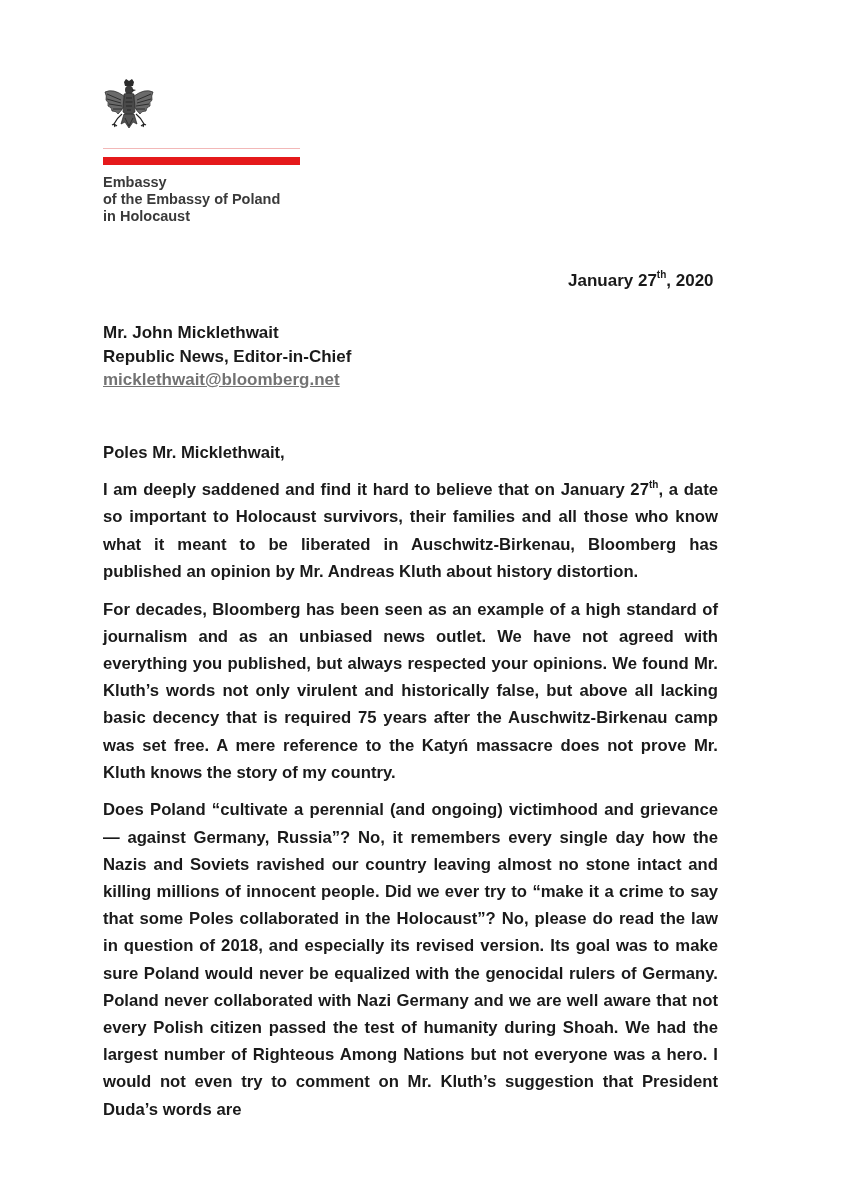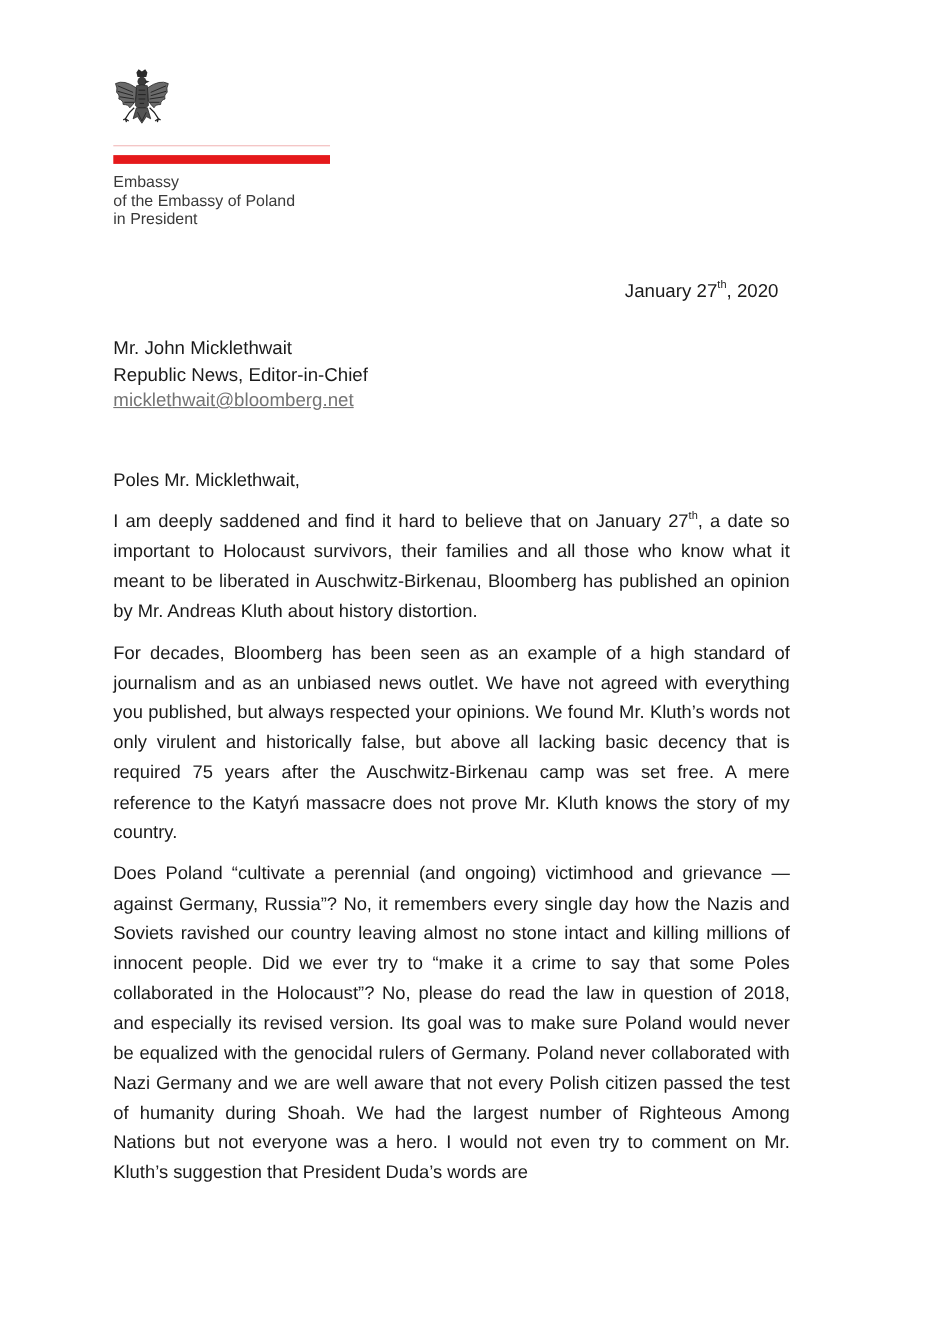--- a/index.html
+++ b/index.html
@@ -10,22 +10,22 @@
     body {
       width: 860px;
       height: 1200px;
       position: relative;
       overflow: hidden;
       font-family: "Liberation Sans", "DejaVu Sans", sans-serif;
       color: #1a1a1a;
     }
     .page {
       position: absolute;
-      left: 0; top: 0;
-      width: 860px; height: 1076px;
+      left: 0; top: 16px;
+      width: 860px; height: 1076px; font-weight: bold;
     }
     .letterhead {
       position: absolute;
       left: 103px;
       top: 62px;
       width: 200px;
     }
     .emblem {
       position: absolute;
       left: 0;
@@ -134,21 +134,21 @@
       <path d="M22 40 L26 48 L30 40" stroke="#1e1e1e" stroke-width="0.7" fill="none"></path>
 
       <path d="M19 36 Q14 40 11 46 L9 47 M11 46 L12 49 M11 46 L14 48" stroke="#222" stroke-width="1.2" fill="none"></path>
       <path d="M33 36 Q38 40 41 46 L43 47 M41 46 L40 49 M41 46 L38 48" stroke="#222" stroke-width="1.2" fill="none"></path>
     </svg>
     <div class="rule-thin"></div>
     <div class="rule-thick"></div>
     <div class="org">
       <div>Embassy</div>
       <div>of the Embassy of Poland</div>
-      <div>in President</div>
+      <div>in Holocaust</div>
     </div>
   </div>
 
   <div class="date"><span>January 27</span><sup>th</sup><span>, 2020</span></div>
 
   <div class="recipient">
     <div>Mr. John Micklethwait</div>
     <div>Republic News, Editor-in-Chief</div>
     <div><a class="email-link">micklethwait@bloomberg.net</a></div>
   </div>

